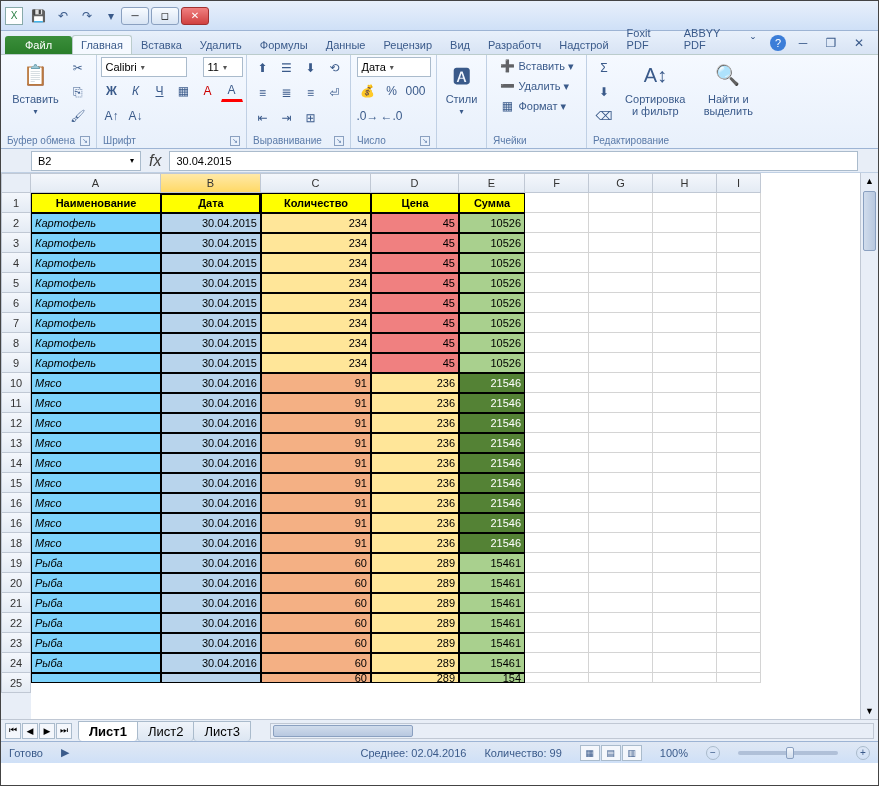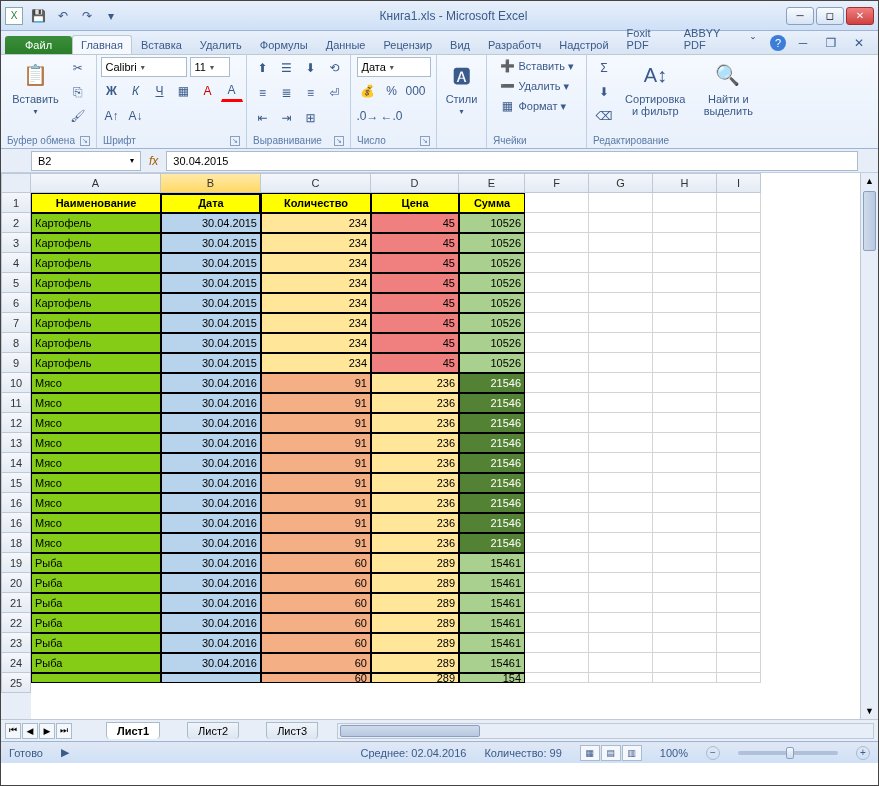--- a/index.html
+++ b/index.html
@@ -28,52 +28,52 @@
 .smallcol { display: flex; flex-direction: column; gap: 2px; }
 .smallbtn { width: 22px; height: 22px; display: flex; align-items: center; justify-content: center; font-size: 12px; color: #3a5a8a; cursor: pointer; border:1px solid transparent;}
 .combo { height: 20px; border: 1px solid #abc; background: #fff; font-size: 11px; padding: 0 4px; display:flex;align-items:center;gap:4px;cursor:pointer;}
 .combo .arrow{font-size:8px;color:#555;}
 .boldrow{display:flex;gap:2px;}
 .nf-row{display:flex;gap:2px;align-items:center;}
 .cell-menu{display:flex;align-items:center;gap:3px;font-size:11px;color:#3a5a8a;cursor:pointer;padding:1px 2px;}
 .cell-menu .micon{width:16px;height:16px;display:flex;align-items:center;justify-content:center;font-size:12px;}
 .namebox-row { height: 24px; display: flex; align-items: center; border-bottom: 1px solid #c0d0e4; background:#e8eef7;}
 .namebox { width: 110px; height: 20px; border: 1px solid #abc; background: #fff; font-size: 11px; padding: 0 6px; display:flex;align-items:center;justify-content:space-between;margin-left:30px;}
-.fx { padding: 0 8px; font-style: italic; color: #a16207; font-size: 12px; cursor:pointer;}
+.fx { padding: 0 8px; font-style: italic; color: #404040; font-size: 16px; cursor:pointer;}
 .formula { flex: 1; height: 20px; border: 1px solid #abc; background: #fff; font-size: 11px; padding: 0 6px; display:flex;align-items:center;margin-right:20px;}
 .grid-area { position: relative; height: 546px; overflow: hidden; display:flex;}
 .rowhdrs{width:30px;background:#e8eef7;}
 .corner{height:20px;border:1px solid #c0c8d4;background:#e8eef7;}
 .rowhdr{height:20px;border:1px solid #c0c8d4;border-top:none;font-size:11px;color:#333;display:flex;align-items:center;justify-content:center;background:linear-gradient(#f4f7fc,#e4ebf4);cursor:pointer;}
 .gridmain{flex:1;overflow:hidden;position:relative;}
 .colhdrs{display:flex;height:20px;}
 .colhdr{border:1px solid #c0c8d4;border-left:none;font-size:11px;color:#333;display:flex;align-items:center;justify-content:center;background:linear-gradient(#f4f7fc,#e4ebf4);cursor:pointer;}
 .colhdr.sel{background:linear-gradient(#ffe9a8,#ffd966);}
 .rows{}
 .row{display:flex;height:20px;}
 .cell{border:1px solid #d4d4d4;border-left:none;border-top:none;font-size:11px;padding:0 3px;display:flex;align-items:center;overflow:hidden;white-space:nowrap;}
 .cell.hdr{background:#ffff00;font-weight:bold;justify-content:center;border:1px solid #000;}
 .cell.r{justify-content:flex-end;}
-.c-name{background:#84cc16;border:1px solid #000;}
+.c-name{background:#7dd3fc;border:1px solid #000;font-style:italic;}
 .c-date{background:#b8d4ec;border:1px solid #000;}
 .c-qty1{background:#ffe699;border:1px solid #000;}
 .c-qty2{background:#f4b084;border:1px solid #000;}
 .c-price1{background:#f08080;border:1px solid #000;}
 .c-price2{background:#ffe699;border:1px solid #000;}
 .c-sum1{background:#a9d08e;border:1px solid #000;}
 .c-sum2{background:#548235;color:#fff;border:1px solid #000;}
 .c-sum3{background:#a9d08e;border:1px solid #000;}
 .sel-border{position:absolute;border:2px solid #000;pointer-events:none;}
 .vscroll{width:18px;background:#e8eef7;border-left:1px solid #c0c8d4;position:relative;}
 .vscroll .thumb{position:absolute;top:18px;left:2px;right:2px;height:60px;background:linear-gradient(90deg,#d0dcec,#b8c8e0);border:1px solid #8aa0c0;border-radius:2px;cursor:pointer;}
 .vscroll .arr{position:absolute;left:0;right:0;height:16px;display:flex;align-items:center;justify-content:center;font-size:9px;cursor:pointer;}
 .sheettabs { height: 22px; background: #e8eef7; display: flex; align-items: center; border-top: 1px solid #c0c8d4; padding-left:4px;}
 .navarrows{display:flex;gap:1px;margin-right:6px;}
 .navarr{width:16px;height:16px;border:1px solid #abc;background:#f4f7fc;font-size:9px;display:flex;align-items:center;justify-content:center;cursor:pointer;}
-.sheettab{padding:2px 10px;font-size:11px;border:1px solid #abc;border-bottom:none;background:linear-gradient(#f0f4fa,#dce6f2);cursor:pointer;border-radius:0 0 4px 4px;margin-right:-1px;margin-left:28px;}
+.sheettab{padding:2px 10px;font-size:13px;border:1px solid #abc;border-bottom:none;background:linear-gradient(#f0f4fa,#dce6f2);cursor:pointer;border-radius:0 0 4px 4px;margin-right:-1px;}
 .sheettab.active{background:#fff;font-weight:bold;}
 .hscroll{flex:1;margin-left:20px;margin-right:4px;height:16px;background:#e8eef7;border:1px solid #c0c8d4;position:relative;}
 .hscroll .thumb{position:absolute;left:2px;top:1px;bottom:1px;width:140px;background:linear-gradient(#d0dcec,#b8c8e0);border:1px solid #8aa0c0;border-radius:2px;cursor:pointer;}
 .statusbar { height: 22px; background: linear-gradient(#e0e8f4,#cfe0f7); display: flex; align-items: center; font-size: 11px; color: #3a5a8a; padding: 0 8px; gap: 18px; border-top:1px solid #9db4d4;}
 .statusbar .spacer{flex:1;}
 .viewbtns{display:flex;gap:1px;}
 .viewbtn{width:20px;height:16px;border:1px solid #abc;background:#f4f7fc;display:flex;align-items:center;justify-content:center;font-size:9px;cursor:pointer;}
 .zoom-slider{width:100px;height:4px;background:#b0c0d8;position:relative;border-radius:2px;}
 .zoom-slider .mid{position:absolute;left:50%;top:-3px;width:1px;height:10px;background:#8aa0c0;}
 .zoom-slider .handle{position:absolute;left:48px;top:-4px;width:8px;height:12px;background:linear-gradient(#f4f7fc,#d0dcec);border:1px solid #8aa0c0;border-radius:2px;cursor:pointer;}
@@ -83,21 +83,20 @@
 <body>
 
 <div class="titlebar">
   <div class="sysicon">X</div>
   <div class="qat">
     <div class="qat-btn">💾</div>
     <div class="qat-btn">↶</div>
     <div class="qat-btn">↷</div>
     <div class="qat-btn">▾</div>
   </div>
-  <div class="title">Книга1.xls - Microsoft Excel</div>
   <div class="winbtns">
     <div class="winbtn">─</div>
     <div class="winbtn">◻</div>
     <div class="winbtn close">✕</div>
   </div>
 </div>
 
 <div class="tabs">
   <div class="file-tab">Файл</div>
   <div id="tabs-host" style="display: contents;"><div class="tab active">Главная</div><div class="tab">Вставка</div><div class="tab">Удалить</div><div class="tab">Формулы</div><div class="tab">Данные</div><div class="tab">Рецензир</div><div class="tab">Вид</div><div class="tab">Разработч</div><div class="tab">Надстрой</div><div class="tab">Foxit PDF</div><div class="tab">ABBYY PDF</div></div>
@@ -122,21 +121,21 @@
         <div class="smallbtn">✂</div>
         <div class="smallbtn">⎘</div>
         <div class="smallbtn">🖌</div>
       </div>
     </div>
     <div class="rgroup-label"><span>Буфер обмена</span><span class="launcher">↘</span></div>
   </div>
 
   <div class="rgroup" style="width:150px">
     <div class="rgroup-body" style="flex-direction:column;gap:3px;align-items:stretch">
-      <div style="display:flex;gap:3px">
+      <div style="display:flex;gap:16px">
         <div class="combo" style="width:86px">
             <span>Calibri</span>
             <span class="arrow">▾</span>
           </div>
         <div class="combo" style="width:40px">
             <span>11</span>
             <span class="arrow">▾</span>
           </div>
       </div>
       <div class="boldrow">

